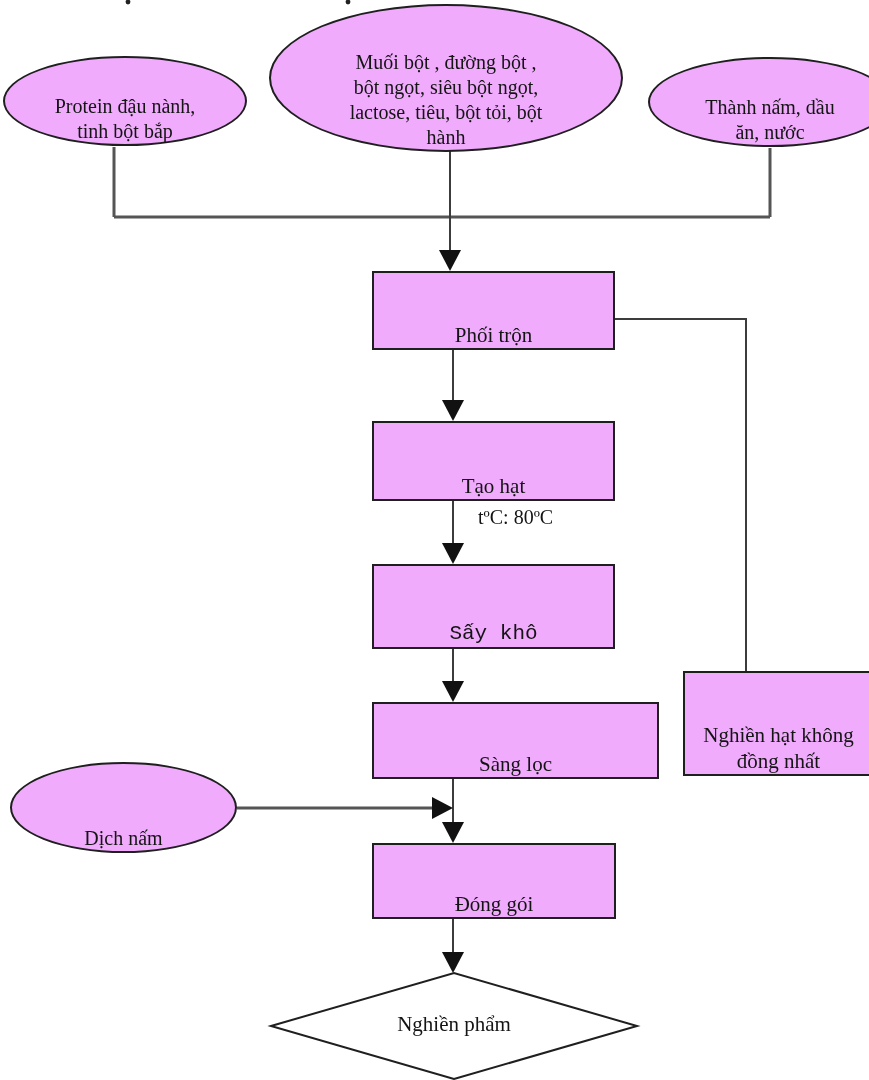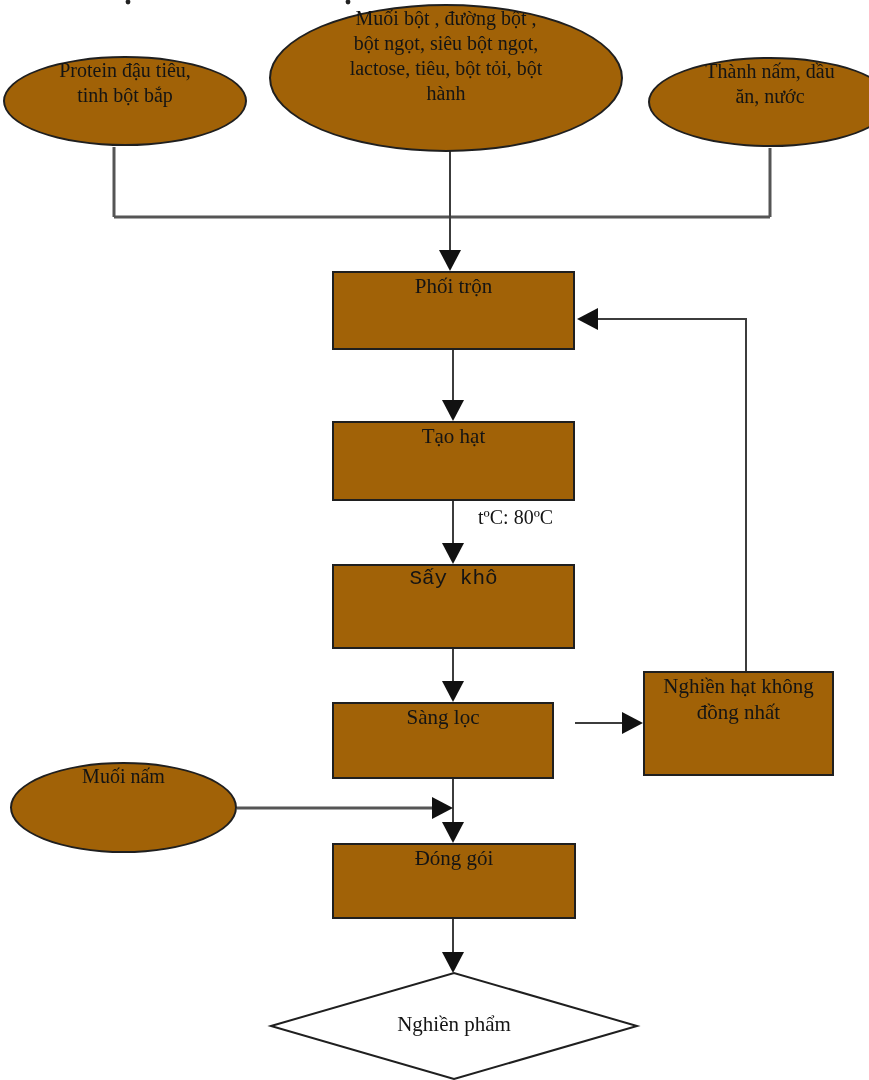--- a/index.html
+++ b/index.html
@@ -9,38 +9,39 @@
     height: 1080px;
     background: #ffffff;
     overflow: hidden;
     font-family: "Liberation Serif", "DejaVu Serif", serif;
     color: #141414;
   }
   #wires { position: absolute; left: 0; top: 0; width: 869px; height: 1080px; }
   .node {
     position: absolute;
     display: flex;
-    align-items: flex-start;
+    align-items: flex-end;
     justify-content: center;
     text-align: center;
     box-sizing: border-box;
-    background: #a16207;
+    background: #f0abfc;
     white-space: pre-line;
   }
   .ellipse {
     border: 2px solid #1f1f1f;
     border-radius: 50%;
     font-size: 20px;
     line-height: 25px;
     padding: 0 14px;
   }
   .rect {
     border: 2px solid #1f1f1f;
     font-size: 21px;
     line-height: 26px;
+    margin-left: 40px;
   }
   .free-label {
     position: absolute;
     font-size: 20px;
     white-space: nowrap;
     text-align: center;
   }
   .diamond-label {
     position: absolute;
     font-size: 21px;
@@ -96,21 +97,21 @@
       <polygon points="453,973 442,952 464,952"></polygon>
       <polygon points="643,723 622,712 622,734"></polygon>
       <polygon points="453,808 432,797 432,819"></polygon>
       <polygon points="577,319 598,308 598,330"></polygon>
     </g>
 
     <polygon points="271,1026 454,973 637,1026 454,1079" fill="#ffffff" stroke="#1f1f1f" stroke-width="2"></polygon>
   </svg>
 
   <div class="node ellipse" style="left:3px; top:56px; width:244px; height:90px;">
-    <span>Protein đậu tiêu,
+    <span>Protein đậu nành,
 tinh bột bắp</span>
   </div>
 
   <div class="node ellipse" style="left:269px; top:4px; width:354px; height:148px;">
     <span>Muối bột , đường bột ,
 bột ngọt, siêu bột ngọt,
 lactose, tiêu, bột tỏi, bột
 hành</span>
   </div>
 
@@ -126,31 +127,31 @@
   <div class="node rect" style="left:332px; top:421px; width:243px; height:80px;">
     <span>Tạo hạt</span>
   </div>
 
   <div class="free-label" style="left:478px; top:506px;">tºC: 80ºC</div>
 
   <div class="node rect" style="left:332px; top:564px; width:243px; height:85px;font-family:Liberation Mono, monospace;">
     <span>Sấy khô</span>
   </div>
 
-  <div class="node rect" style="left:332px; top:702px; width:222px; height:77px;">
+  <div class="node rect" style="left:332px; top:702px; width:287px; height:77px;">
     <span>Sàng lọc</span>
   </div>
 
   <div class="node rect" style="left:643px; top:671px; width:191px; height:105px;">
     <span>Nghiền hạt không
 đồng nhất</span>
   </div>
 
   <div class="node ellipse" style="left:10px; top:762px; width:227px; height:91px;">
-    <span>Muối nấm</span>
+    <span>Dịch nấm</span>
   </div>
 
   <div class="node rect" style="left:332px; top:843px; width:244px; height:76px;">
     <span>Đóng gói</span>
   </div>
 
   <div class="diamond-label" style="left:354px; top:1012px; width:200px;">Nghiền phẩm</div>
 
 </div>
 

